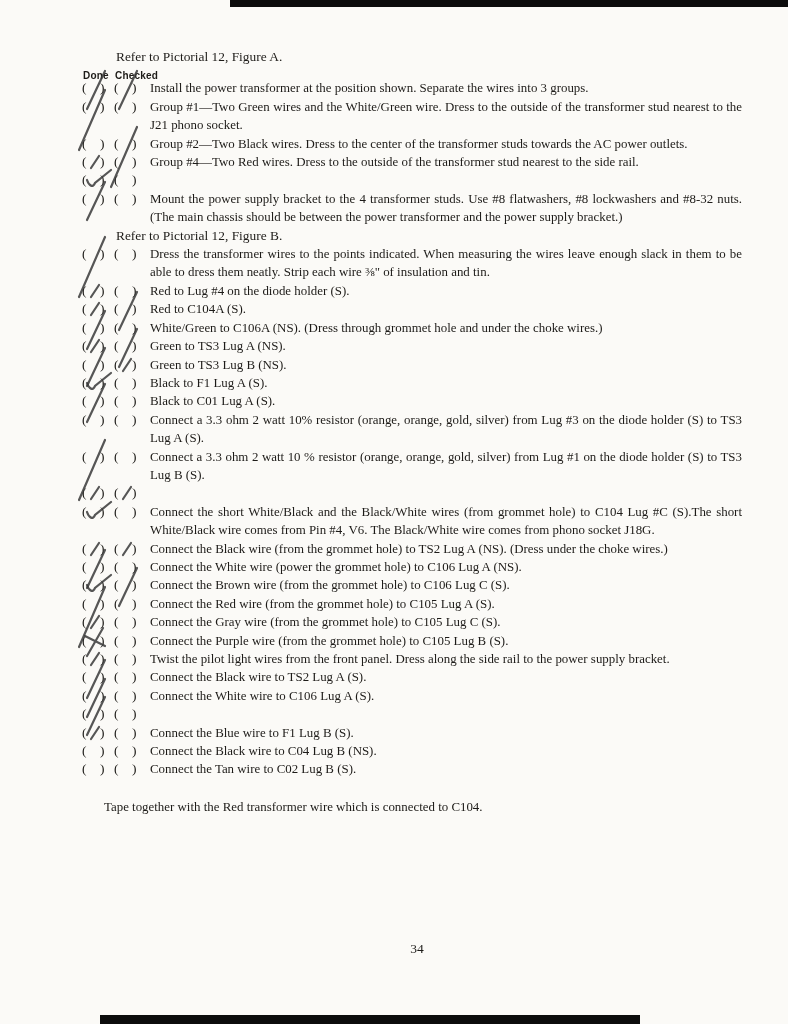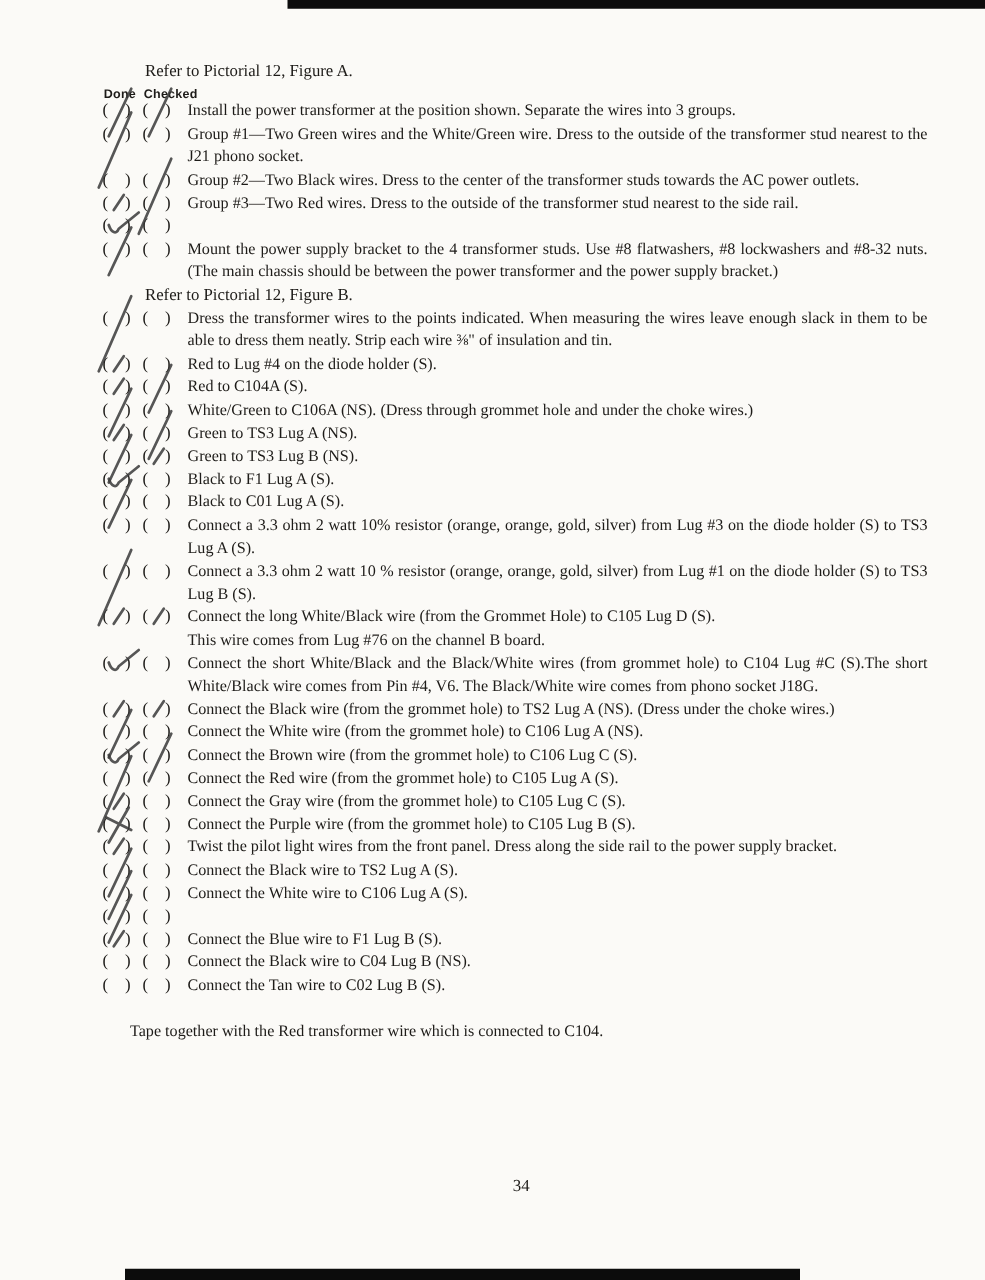--- a/index.html
+++ b/index.html
@@ -124,21 +124,21 @@
           </span></span>
         <div class="step-text">Group #2—Two Black wires. Dress to the center of the transformer studs towards the AC power outlets.</div>
       </div>
       <div class="row">
         <span class="cell"><span class="glyph">(  )</span><span class="mark" style="top: 0px; left: 6px;">
             <svg width="14" height="18" viewBox="0 0 14 18">
               <line x1="3" y1="15" x2="11" y2="3" stroke="var(--pencil)" stroke-width="2.2" stroke-linecap="round" fill="none"></line>
             </svg>
           </span></span>
         <span class="cell"><span class="glyph">(  )</span></span>
-        <div class="step-text">Group #3—Two Red wires. Dress to the outside of the transformer stud nearest to the side rail.</div>
+        <div class="step-text">Group #4—Two Red wires. Dress to the outside of the transformer stud nearest to the side rail.</div>
       </div>
       <div class="row">
         <span class="cell"><span class="glyph">(  )</span><span class="mark" style="top: -4px; left: 2px;">
             <svg width="30" height="26" viewBox="0 0 30 26">
               <path d="M3 13 C5 19 9 21 11 16 L27 3" stroke="var(--pencil)" stroke-width="2.2" stroke-linecap="round" fill="none"></path>
             </svg>
           </span></span>
         <span class="cell"><span class="glyph">(  )</span></span>
       </div>
       <div class="row">
@@ -253,22 +253,20 @@
         <span class="cell"><span class="glyph">(  )</span><span class="mark" style="top: 0px; left: 6px;">
             <svg width="14" height="18" viewBox="0 0 14 18">
               <line x1="3" y1="15" x2="11" y2="3" stroke="var(--pencil)" stroke-width="2.2" stroke-linecap="round" fill="none"></line>
             </svg>
           </span></span>
         <span class="cell"><span class="glyph">(  )</span><span class="mark" style="top: 0px; left: 6px;">
             <svg width="14" height="18" viewBox="0 0 14 18">
               <line x1="3" y1="15" x2="11" y2="3" stroke="var(--pencil)" stroke-width="2.2" stroke-linecap="round" fill="none"></line>
             </svg>
           </span></span>
-        <div class="step-text">Connect the long White/Black wire (from the Grommet Hole) to C105 Lug D (S).
-This wire comes from Lug #76 on the channel B board.</div>
       </div>
       <div class="row">
         <span class="cell"><span class="glyph">(  )</span><span class="mark" style="top: -4px; left: 2px;">
             <svg width="30" height="26" viewBox="0 0 30 26">
               <path d="M3 13 C5 19 9 21 11 16 L27 3" stroke="var(--pencil)" stroke-width="2.2" stroke-linecap="round" fill="none"></path>
             </svg>
           </span></span>
         <span class="cell"><span class="glyph">(  )</span></span>
         <div class="step-text">Connect the short White/Black and the Black/White wires (from grommet hole) to C104 Lug #C (S).The short White/Black wire comes from Pin #4, V6. The Black/White wire comes from phono socket J18G.</div>
       </div>
@@ -285,21 +283,21 @@
           </span></span>
         <div class="step-text">Connect the Black wire (from the grommet hole) to TS2 Lug A (NS). (Dress under the choke wires.)</div>
       </div>
       <div class="row">
         <span class="cell"><span class="glyph">(  )</span><span class="mark" style="top: -12px; left: 3px;">
             <svg width="22" height="44" viewBox="0 0 22 44">
               <line x1="2" y1="42" x2="20" y2="4" stroke="var(--pencil)" stroke-width="2.2" stroke-linecap="round" fill="none"></line>
             </svg>
           </span></span>
         <span class="cell"><span class="glyph">(  )</span></span>
-        <div class="step-text">Connect the White wire (from the grommet hole) to C106 Lug A (NS).</div>
+        <div class="step-text">Connect the White wire (power the grommet hole) to C106 Lug A (NS).</div>
       </div>
       <div class="row">
         <span class="cell"><span class="glyph">(  )</span><span class="mark" style="top: -4px; left: 2px;">
             <svg width="30" height="26" viewBox="0 0 30 26">
               <path d="M3 13 C5 19 9 21 11 16 L27 3" stroke="var(--pencil)" stroke-width="2.2" stroke-linecap="round" fill="none"></path>
             </svg>
           </span></span>
         <span class="cell"><span class="glyph">(  )</span><span class="mark" style="top: -12px; left: 3px;">
             <svg width="22" height="44" viewBox="0 0 22 44">
               <line x1="2" y1="42" x2="20" y2="4" stroke="var(--pencil)" stroke-width="2.2" stroke-linecap="round" fill="none"></line>

